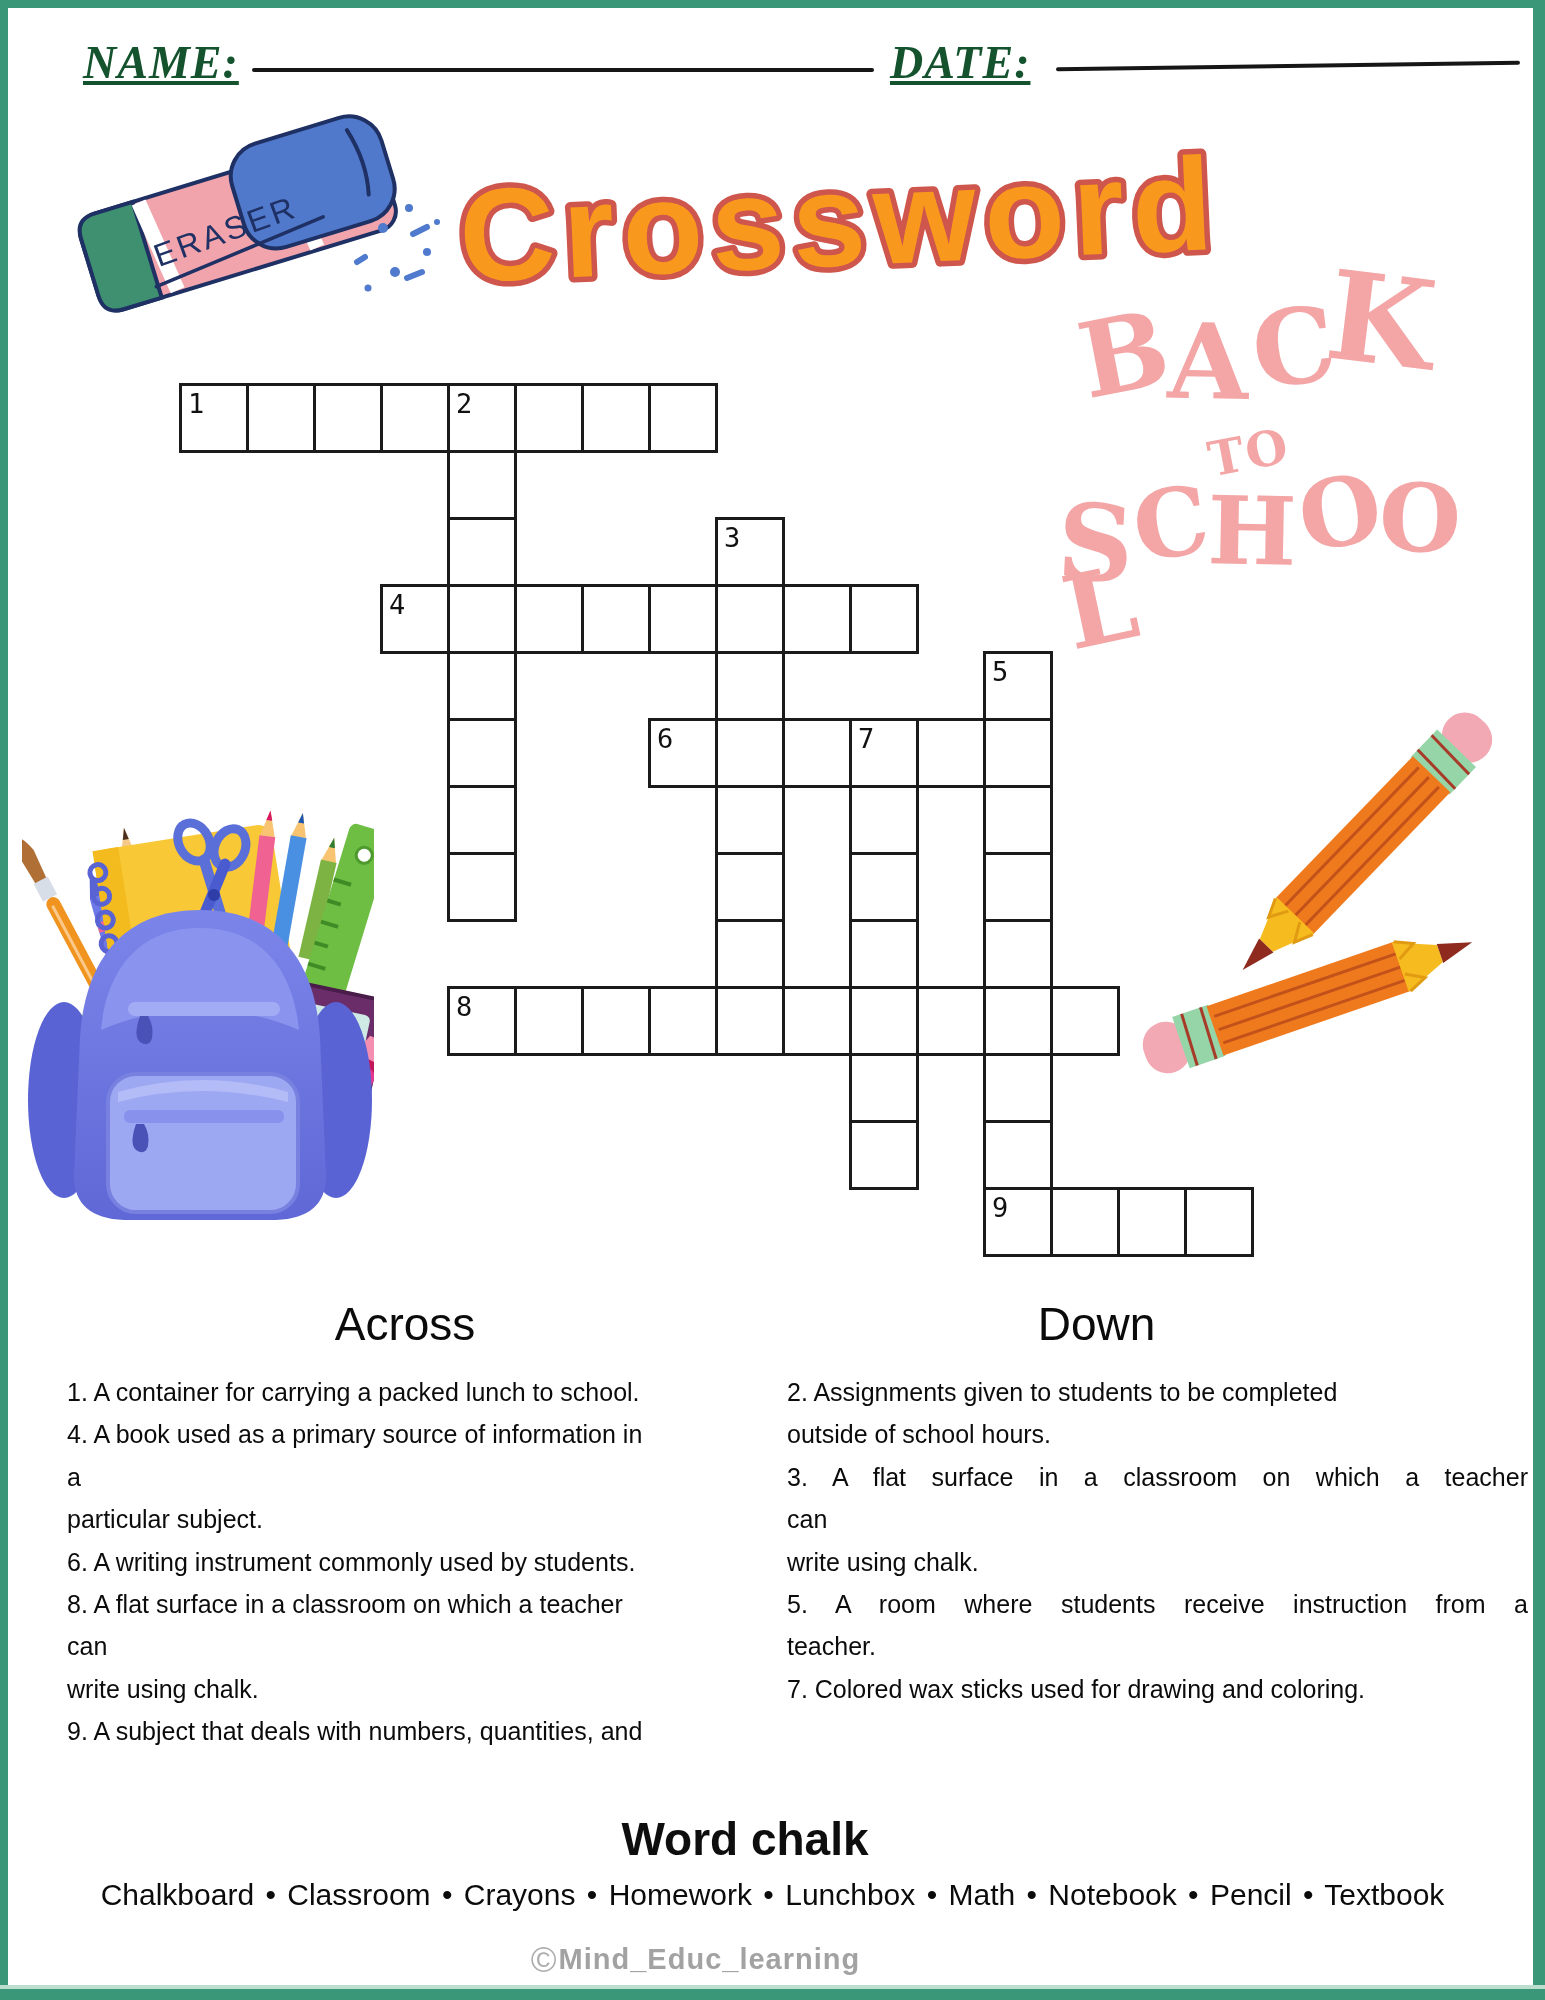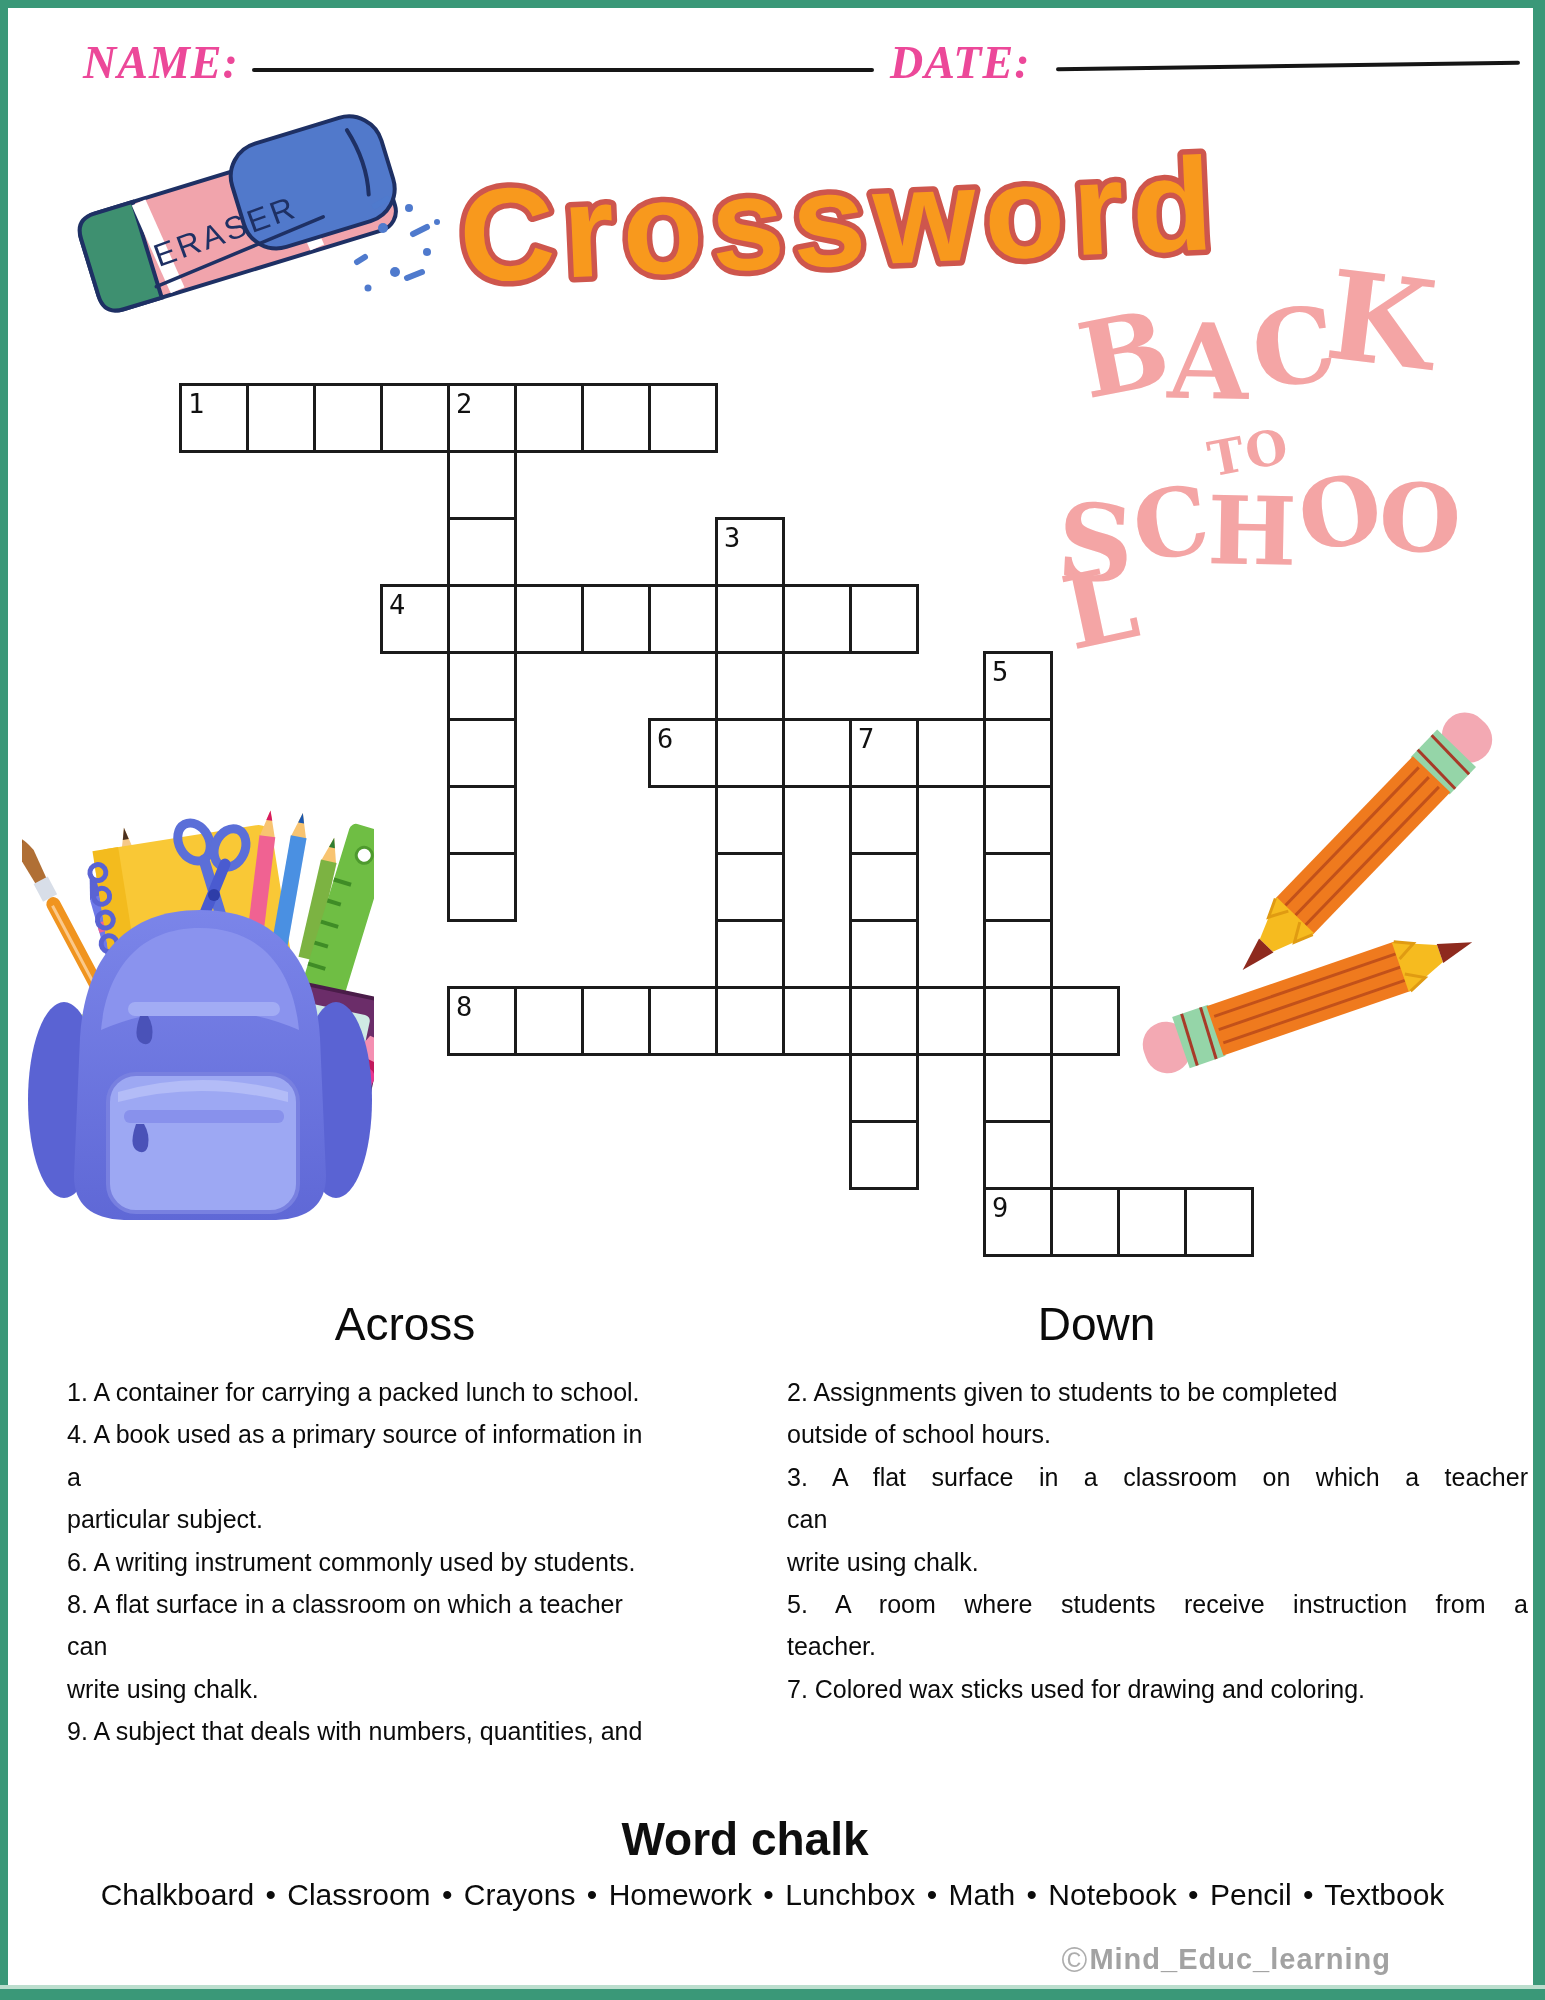--- a/index.html
+++ b/index.html
@@ -8,21 +8,21 @@
     font-family:"Liberation Sans",sans-serif;overflow:hidden;
   }
   .abs{position:absolute;}
   .deco{pointer-events:none;}
   
   .frame{position:absolute;background:#3A9878;z-index:40;}
   .frame-light{position:absolute;background:#BCDECE;z-index:41;}
   
   .hdr-label{
     position:absolute;font-family:"Liberation Serif",serif;
-    font-style:italic;font-weight:700;font-size:46px;color:#ec4899;letter-spacing:1px;
+    font-style:italic;font-weight:700;font-size:46px;color:#14532d;letter-spacing:1px;text-decoration:underline;
   }
   .write-line{position:absolute;height:4px;background:#161616;border-radius:2px;}
   
   #grid{position:absolute;left:179px;top:383px;width:1080px;height:880px;z-index:5;}
   .cell{
     position:absolute;width:70px;height:70px;box-sizing:border-box;
     border:3px solid #1b1b1b;background:#ffffff;
   }
   .cnum{
     position:absolute;left:6px;top:2px;
@@ -32,21 +32,21 @@
   .clue-col{position:absolute;top:1298px;color:#0b0b0b;}
   .clue-heading{font-size:46px;line-height:52px;text-align:center;color:#0b0b0b;}
   .clue-lines{margin-top:21px;}
   .clue-line{font-size:25px;line-height:42.4px;white-space:nowrap;}
   .clue-line.just{white-space:normal;text-align:justify;text-align-last:justify;}
   
   #wb-heading{position:absolute;left:0;top:1812px;width:1490px;text-align:center;
     font-size:46px;font-weight:700;color:#0e0e0e;}
   #wb-list{position:absolute;left:0;top:1878px;width:1545px;text-align:center;
     font-size:30px;color:#0b0b0b;word-spacing:3px;}
-  #footer{position:absolute;left:0;top:1940px;width:1391px;text-align:right;
+  #footer{position:absolute;left:0;top:1940px;width:1391px;text-align:center;
     font-size:29px;font-weight:700;color:#A2A2A2;letter-spacing:1px;}
   #footer .csym{font-weight:400;font-size:35px;color:#ADADAD;vertical-align:-3px;margin-right:1px;}
   
   #badge{position:absolute;left:1058px;top:284px;width:470px;height:410px;
     transform:rotate(-3deg);color:#F4A5A5;font-family:"DejaVu Serif",serif;font-weight:700;z-index:3;}
   #badge-back{position:absolute;left:28px;top:0;font-size:104px;line-height:1;letter-spacing:2px;}
   #badge-to{position:absolute;left:152px;top:142px;font-size:48px;line-height:1;
     transform:rotate(-8deg);letter-spacing:2px;}
   #badge-school{position:absolute;left:4px;top:176px;font-size:94px;line-height:1;letter-spacing:1px;}
   .badge-letter{display:inline-block;}

